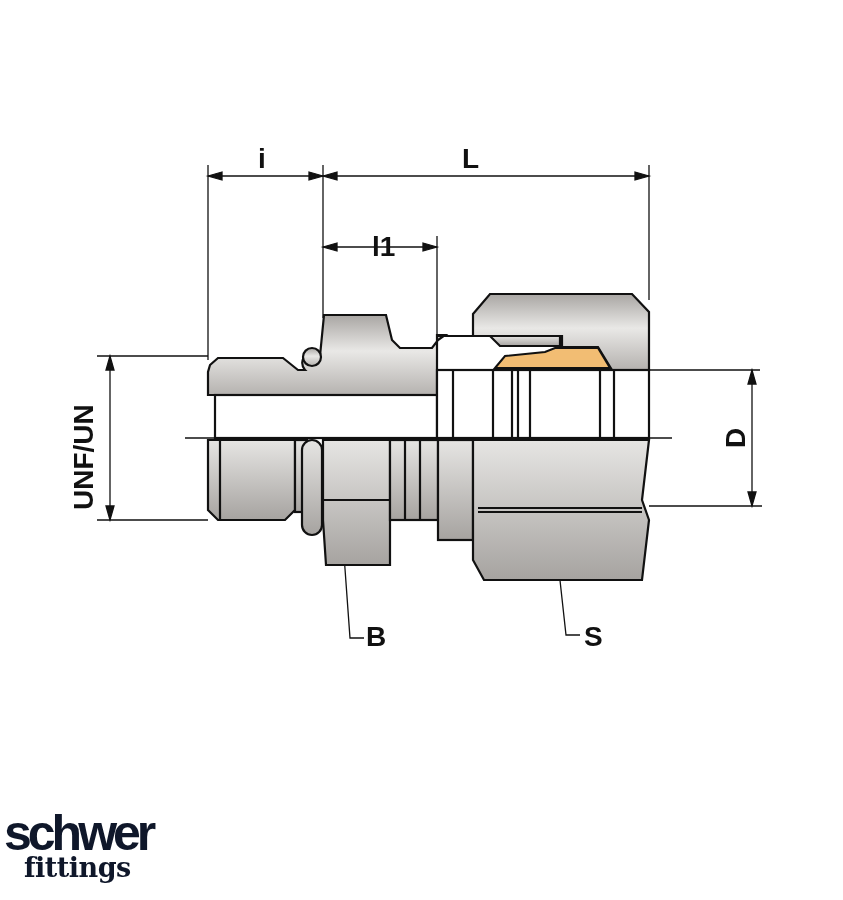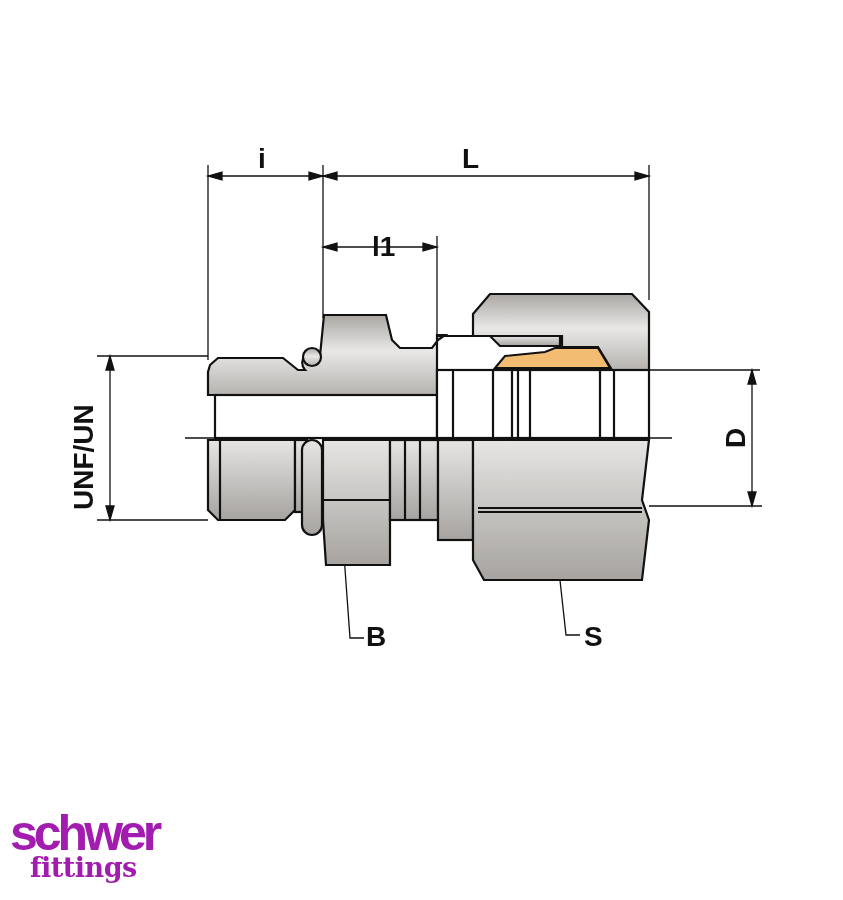--- a/index.html
+++ b/index.html
@@ -6,21 +6,21 @@
   body { width: 843px; height: 900px; position: relative; overflow: hidden; font-family: "Liberation Sans", sans-serif; }
   #drawing { position: absolute; left: 0; top: 0; width: 843px; height: 900px; }
   .dim-label { position: absolute; font-family: "Liberation Sans", sans-serif; font-weight: bold; color: #111; line-height: 1; }
   .lbl-i { left: 258px; top: 145px; font-size: 28px; }
   .lbl-L { left: 462px; top: 145px; font-size: 28px; }
   .lbl-l1 { left: 372px; top: 217px; font-size: 28px; margin-top: 16px; }
   .lbl-unf { left: 70px; top: 510px; font-size: 28px; transform: rotate(-90deg); transform-origin: left top; white-space: nowrap; }
   .lbl-D { left: 722px; top: 448px; font-size: 28px; transform: rotate(-90deg); transform-origin: left top; }
   .lbl-B { left: 366px; top: 623px; font-size: 28px; }
   .lbl-S { left: 584px; top: 623px; font-size: 28px; }
-  .logo { position: absolute; left: 10px; top: 808px; color: #a21caf; }
+  .logo { position: absolute; left: 4px; top: 808px; color: #0f172a; }
   .logo-main { font-family: "Liberation Sans", sans-serif; font-weight: bold; font-size: 50px; letter-spacing: -4px; line-height: 1; }
   .logo-sub { font-family: "DejaVu Serif", serif; font-weight: bold; font-size: 27px; margin-left: 20px; margin-top: -4px; line-height: 1; letter-spacing: -0.5px; }
 </style>
 </head>
 <body>
 
 <svg id="drawing" viewBox="0 0 843 900" xmlns="http://www.w3.org/2000/svg">
   <defs>
     <linearGradient id="metal" x1="0" y1="0" x2="0" y2="1">
       <stop offset="0" stop-color="#a9a6a3"></stop>

